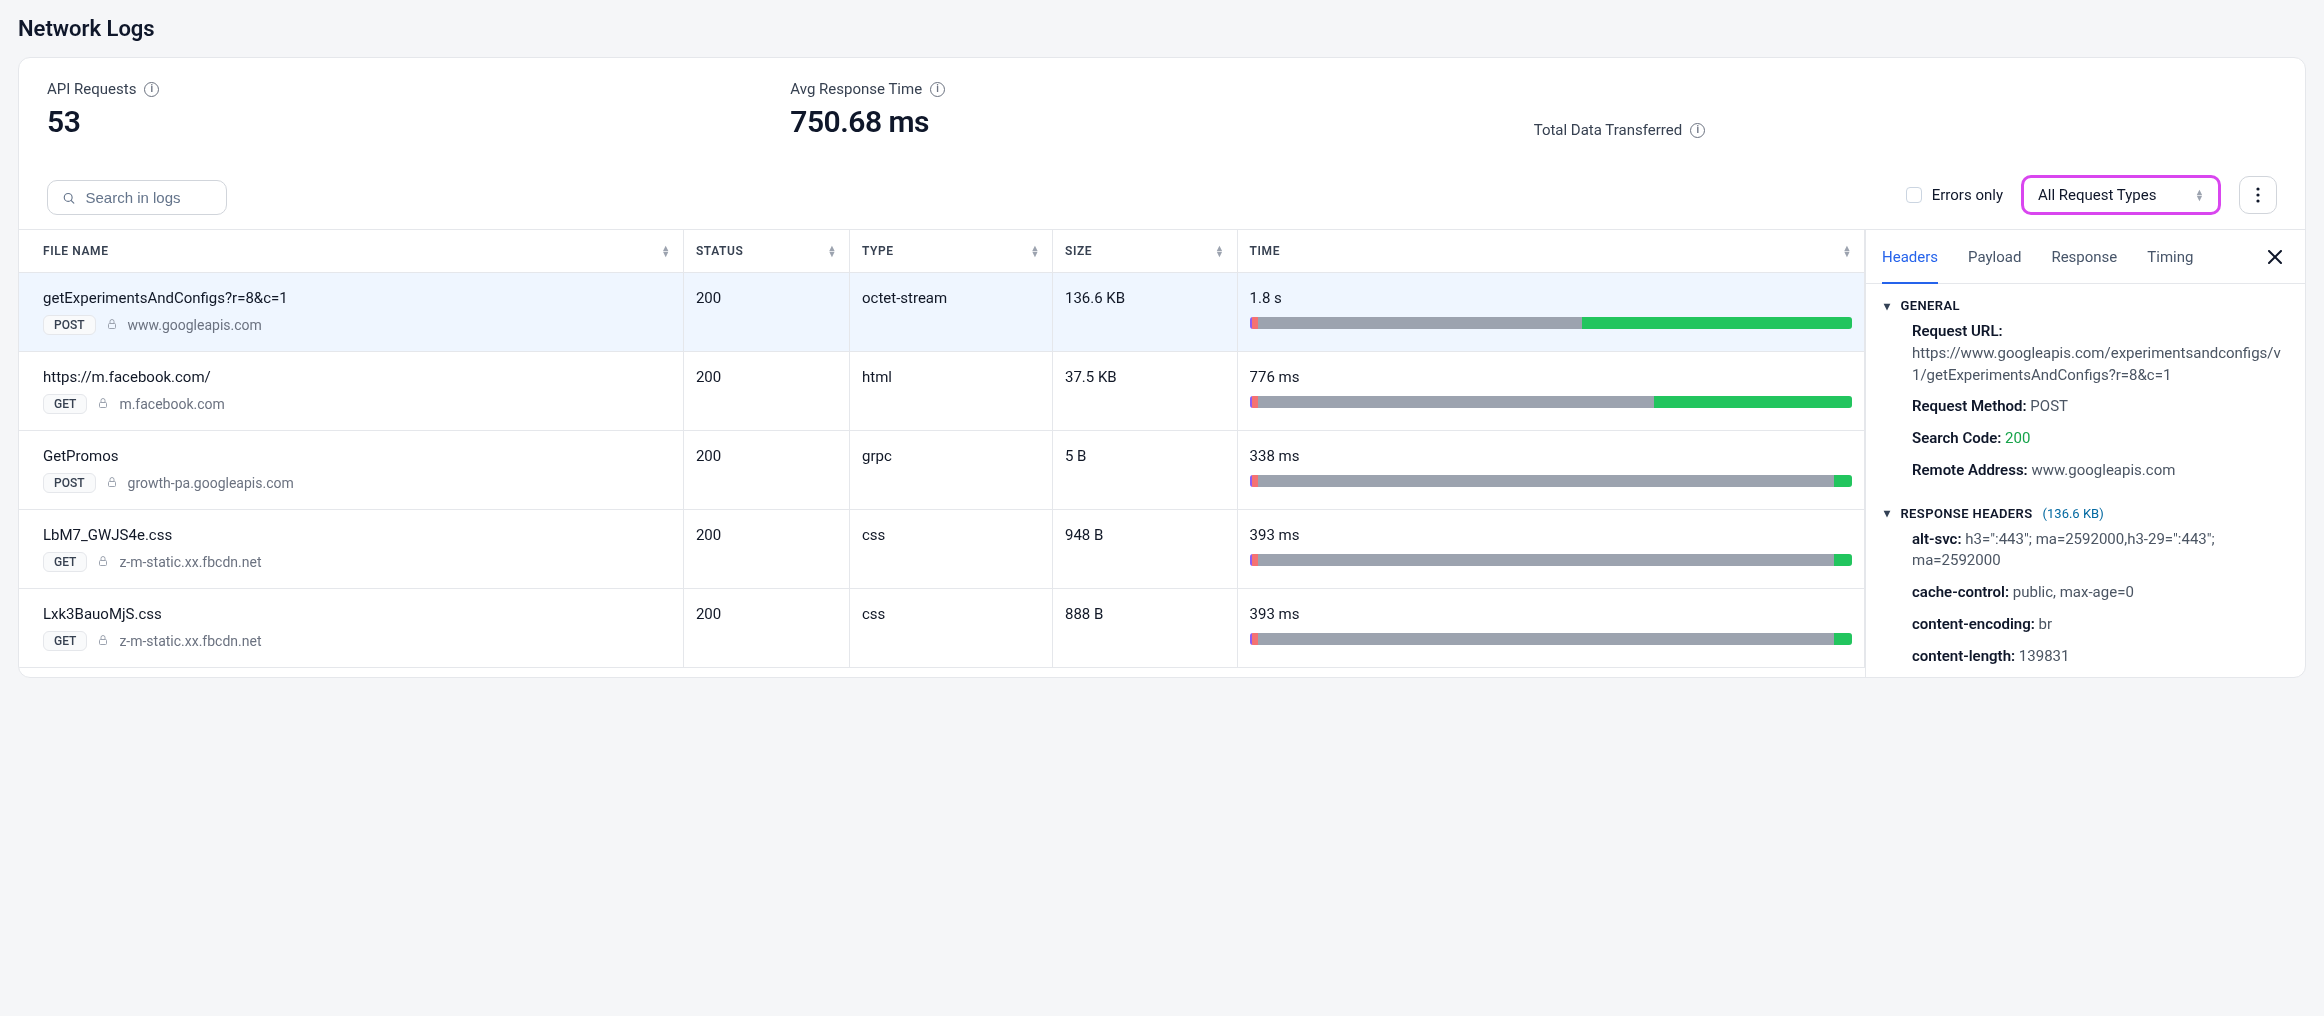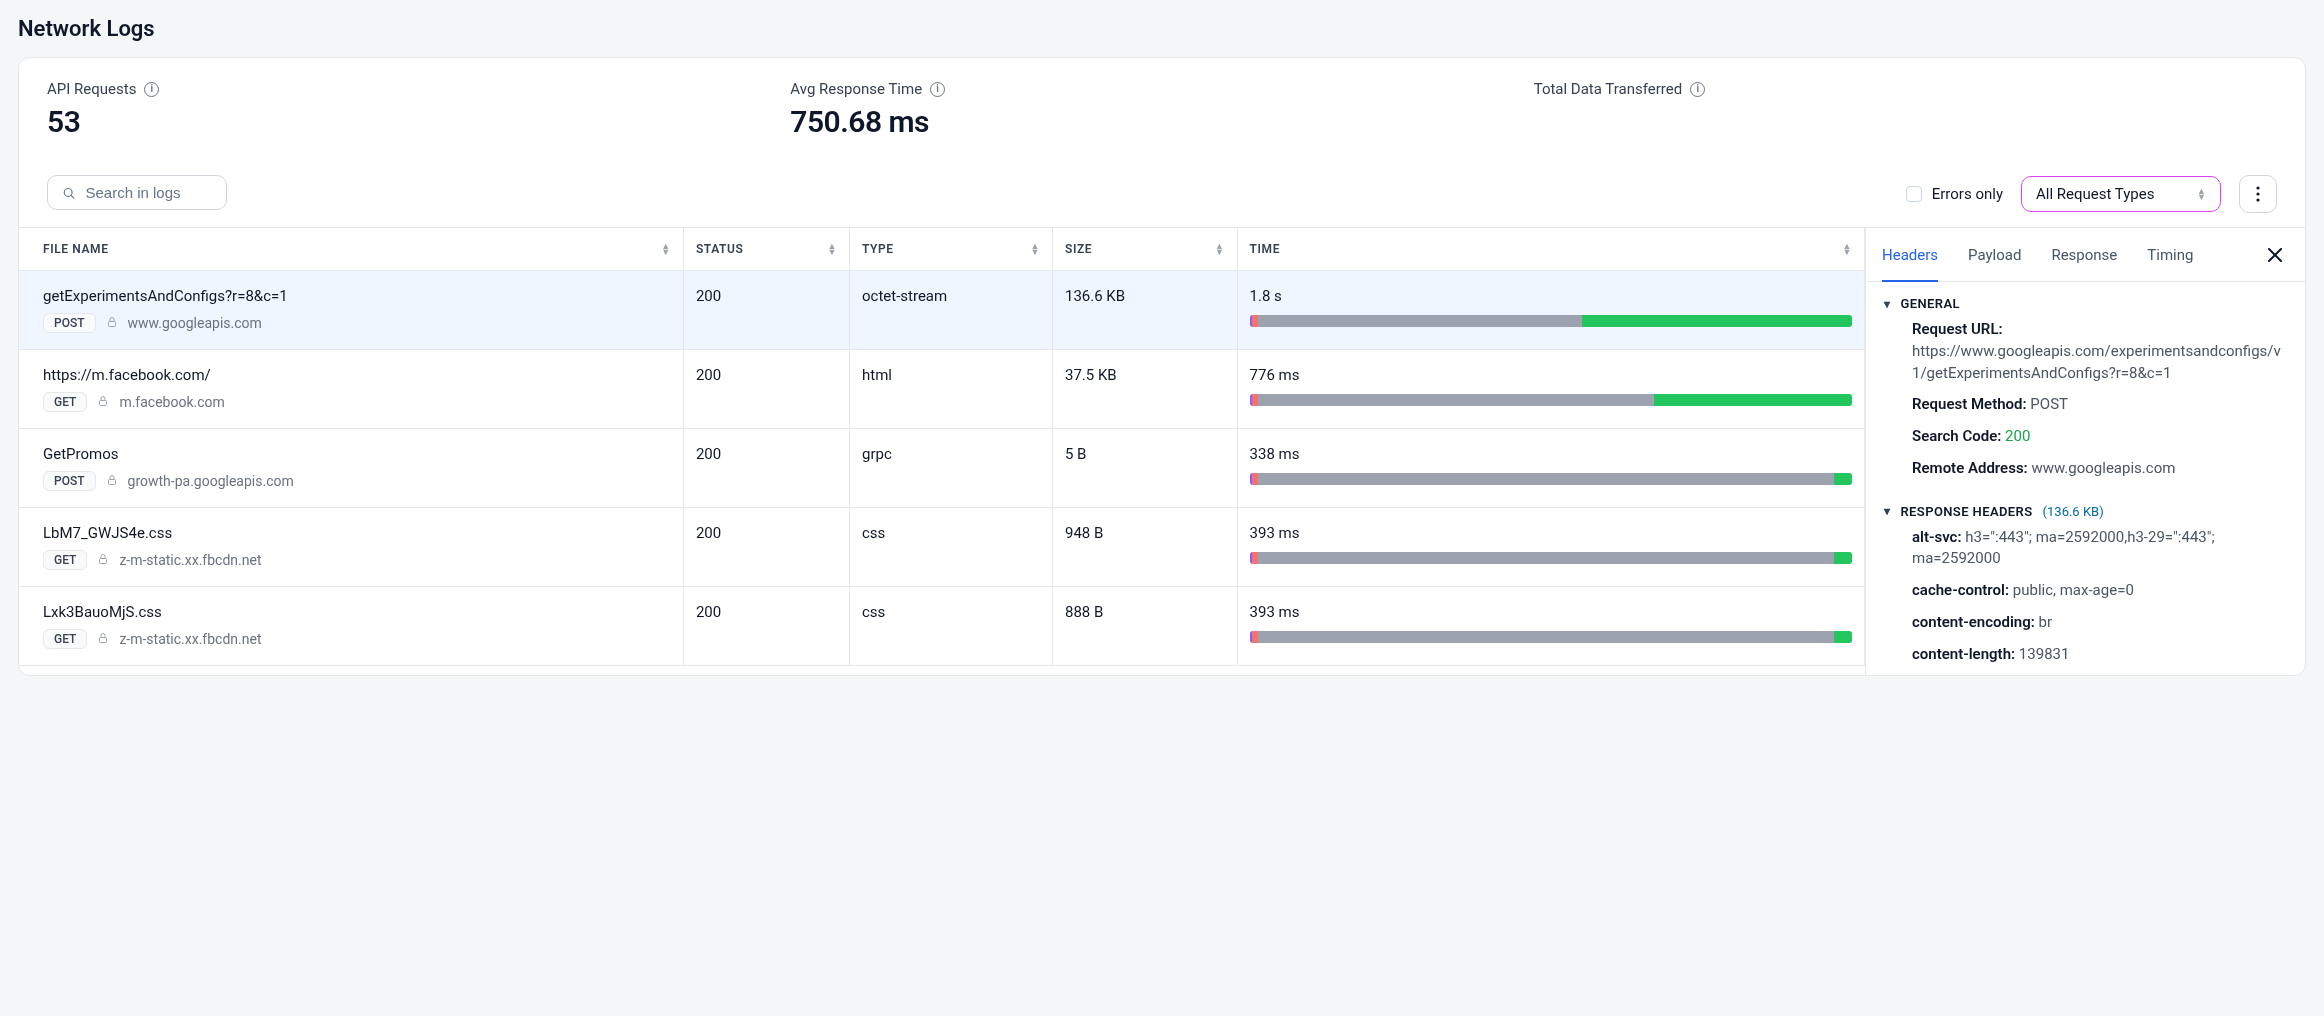--- a/index.html
+++ b/index.html
@@ -21,20 +21,21 @@
     border: 1px solid #e5e7eb;
     border-radius: 12px;
     padding: 0;
     overflow: hidden;
   }
   
   .metrics {
     display: flex;
     justify-content: space-between;
     padding: 22px 28px 22px 28px;
+    align-items: flex-end;
   }
   .metric { flex: 1; }
   .metric-label {
     display: flex;
     align-items: center;
     gap: 8px;
     font-size: 15px;
     color: #374151;
   }
   .metric-value {
@@ -53,21 +54,21 @@
     justify-content: center;
     font-size: 10px;
     color: #6b7280;
     font-style: normal;
     font-weight: 600;
     line-height: 1;
   }
   
   .controls {
     display: flex;
-    align-items: flex-start;
+    align-items: flex-end;
     justify-content: space-between;
     padding: 0 28px 14px 28px;
     margin-top: 14px;
   }
   .search-box {
     display: flex;
     align-items: center;
     gap: 10px;
     border: 1px solid #d1d5db;
     border-radius: 10px;
@@ -98,21 +99,21 @@
     display: inline-block;
   }
   .errors-only {
     display: flex;
     align-items: center;
     gap: 10px;
     font-size: 15px;
     color: #0f172a;
   }
   .select {
-    border: 1px solid #d946ef;
+    border: 3px solid #d946ef;
     border-radius: 10px;
     padding: 8px 14px;
     display: flex;
     align-items: center;
     gap: 20px;
     font-size: 15px;
     min-width: 200px;
     justify-content: space-between;
   }
   .sort-icon {

